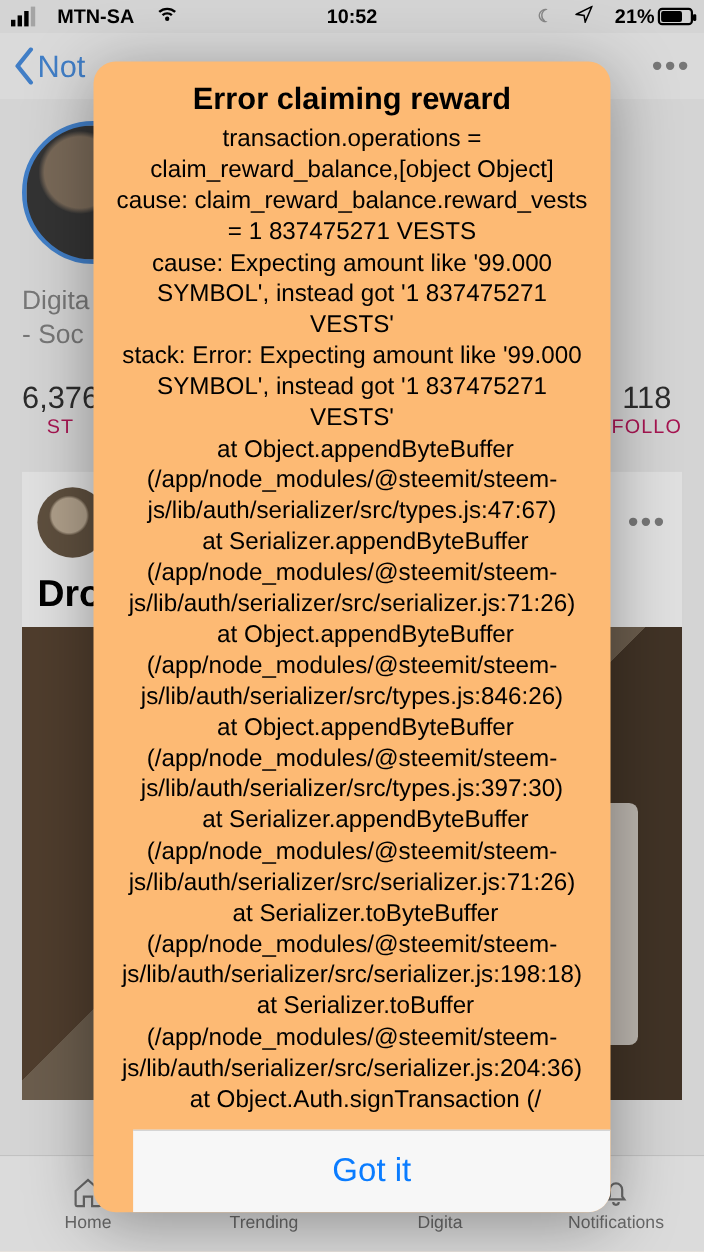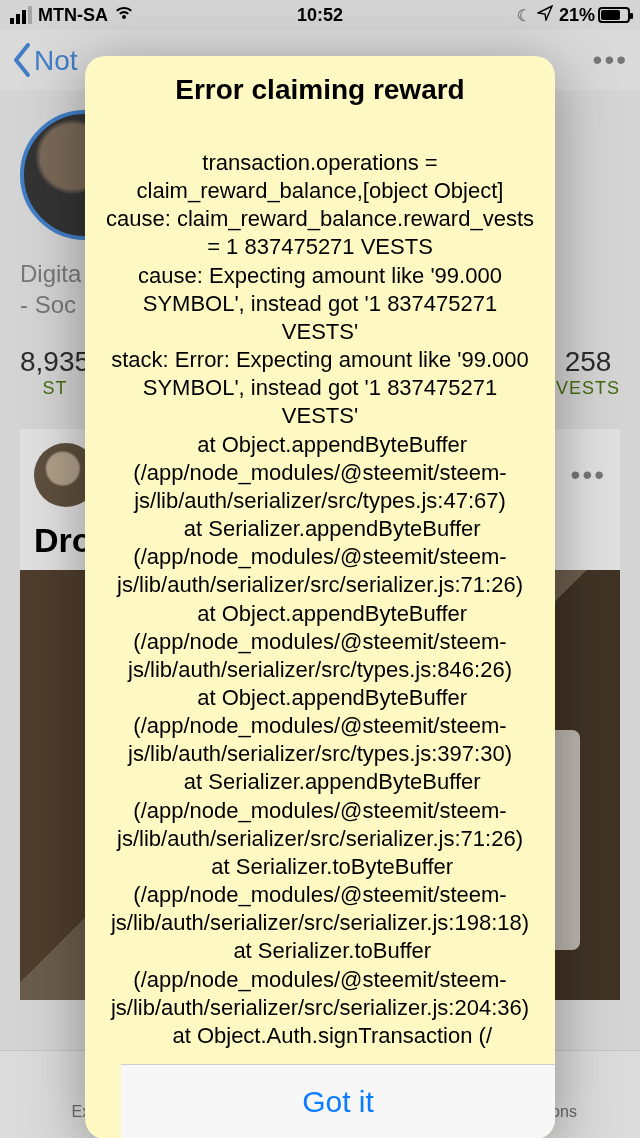--- a/index.html
+++ b/index.html
@@ -1,21 +1,21 @@
 <!DOCTYPE html>
 <html><head>
 <meta charset="utf-8">
 <style>
   * { box-sizing: border-box; margin: 0; padding: 0; }
   html, body { width: 640px; height: 1138px; overflow: hidden; font-family: -apple-system, BlinkMacSystemFont, "Helvetica Neue", sans-serif; }
   body { background: #f2f2f2; position: relative; }
 
   
   .status-bar { height: 30px; display: flex; align-items: center; justify-content: space-between; padding: 0 10px; font-size: 18px; font-weight: 600; position: relative; }
-  .status-left, .status-right { display: flex; align-items: center; gap: 6px; justify-content: space-between; }
+  .status-left, .status-right { display: flex; align-items: center; gap: 20px; justify-content: space-between; }
   .status-center { position: absolute; left: 50%; transform: translateX(-50%); }
   .signal { display: inline-flex; align-items: flex-end; gap: 2px; }
   .signal span { width: 4px; background: #000; display: inline-block; }
   .signal span:nth-child(1){height:6px} .signal span:nth-child(2){height:10px}
   .signal span:nth-child(3){height:14px} .signal span:nth-child(4){height:18px; background:#bbb;}
   .wifi-ic { font-size: 18px; }
   .moon { font-size: 16px; color:#999; }
   .loc { font-size: 16px; }
   .battery { display:inline-flex; align-items:center; gap:3px; }
   .bat-shell { width:32px; height:16px; border:2px solid #000; border-radius:4px; position:relative; }
@@ -26,39 +26,39 @@
   .nav-back { display:flex; align-items:flex-end; color:#4a90e2; font-size:28px; }
   .nav-back svg { margin-right:2px; }
   .nav-more { color:#888; font-size:28px; letter-spacing:2px; }
 
   .profile-area { padding: 20px; }
   .avatar-big { width:130px; height:130px; border-radius:50%; border:4px solid #4a90e2; background:#666; background: radial-gradient(circle at 40% 35%, #8a7865 0 30%, #3b3b3b 35% 100%); }
   .bio { margin-top:18px; color:#888; font-size:24px; line-height:1.3; }
   .stats { display:flex; margin-top:26px; gap:80px; }
   .stat { text-align:center; }
   .stat-val { font-size:28px; font-weight:400; color:#333; }
-  .stat-label { font-size:18px; color:#4d7c0f; letter-spacing:1px; }
+  .stat-label { font-size:18px; color:#be185d; letter-spacing:1px; }
 
   .post-card { margin-top:30px; background:#fff; }
   .post-head { display:flex; align-items:center; padding:14px; }
   .avatar-sm { width:64px; height:64px; border-radius:50%; background:#aaa; background: radial-gradient(circle at 45% 40%, #c8b69e 0 30%, #6b5a47 35% 100%);}
   .post-head .more { margin-left:auto; color:#888; font-size:28px; letter-spacing:2px;}
   .post-title { font-size:34px; font-weight:700; padding:0 14px 10px; }
   .post-img { width:100%; height:430px; background:linear-gradient(135deg,#5a4634 0 40%,#7a6a58 40% 55%,#4b3b2c 55% 100%); position:relative;}
   .post-img::after{content:"";position:absolute;right:40px;bottom:50px;width:190px;height:220px;background:#d6d0c8;border-radius:8px;}
 
   .tab-bar { position:absolute; bottom:0; left:0; right:0; height:88px; background:#fafafa; border-top:1px solid #ddd; display:flex; }
   .tab { flex:1; display:flex; flex-direction:column; align-items:center; justify-content:center; gap:4px; color:#777; font-size:16px;}
   .tab svg { width:30px; height:30px; }
 
   
   .dimmer { position:absolute; inset:0; background:rgba(0,0,0,0.12); }
-  .modal { position:absolute; left:50%; top:56px; transform:translateX(-50%); width:470px; background:#fef9c3; border-radius:20px; overflow:hidden; box-shadow:0 10px 60px rgba(0,0,0,.35); display:flex; flex-direction:column; }
+  .modal { position:absolute; left:50%; top:56px; transform:translateX(-50%); width:470px; background:#fdba74; border-radius:20px; overflow:hidden; box-shadow:0 10px 60px rgba(0,0,0,.35); display:flex; flex-direction:column; }
   .modal-title { font-size:28px; font-weight:700; text-align:center; padding:18px 20px 6px; }
-  .modal-body { font-size:22px; line-height:1.28; text-align:center; padding:0 18px 14px; color:#000; font-weight:400; white-space:pre-wrap; max-height:920px; overflow:hidden;margin-top:37px;}
+  .modal-body { font-size:22px; line-height:1.28; text-align:center; padding:0 18px 14px; color:#000; font-weight:400; white-space:pre-wrap; max-height:920px; overflow:hidden;}
   .modal-btn { border-top:1px solid #ccc; text-align:center; padding:20px 0; font-size:30px; color:#0a7cff; background:#f7f7f7;margin-left:36px; }
 </style>
 </head>
 <body>
 
 <div class="status-bar">
   <div class="status-left">
     <span class="signal">
         <span></span>
         <span></span>
@@ -100,46 +100,52 @@
 </div>
 
 <div class="profile-area">
   <div class="avatar-big"></div>
   <div class="bio">
     <div>Digita</div>
     <div>- Soc</div>
   </div>
   <div class="stats">
     <div class="stat">
-      <div class="stat-val">8,935</div>
+      <div class="stat-val">6,376</div>
       <div class="stat-label">ST</div>
     </div>
     <div class="stat" style="margin-left:auto">
-      <div class="stat-val">258</div>
-      <div class="stat-label">VESTS</div>
+      <div class="stat-val">118</div>
+      <div class="stat-label">FOLLO</div>
     </div>
   </div>
 
   <div class="post-card">
     <div class="post-head">
       <div class="avatar-sm"></div>
       <div class="more">•••</div>
     </div>
     <div class="post-title">Drop</div>
     <div class="post-img"></div>
   </div>
 </div>
 
 <div class="tab-bar">
   <div class="tab">
     <svg viewBox="0 0 24 24">
+        <path d="M3 11l9-8 9 8v10a1 1 0 01-1 1h-5v-7H9v7H4a1 1 0 01-1-1V11z" fill="none" stroke="#777" stroke-width="1.6"></path>
+      </svg>
+    <span>Home</span>
+  </div>
+  <div class="tab">
+    <svg viewBox="0 0 24 24">
         <path d="M3 17l6-6 4 4 8-9" fill="none" stroke="#777" stroke-width="1.6"></path>
         <path d="M15 6h6v6" fill="none" stroke="#777" stroke-width="1.6"></path>
       </svg>
-    <span>Expecting</span>
+    <span>Trending</span>
   </div>
   <div class="tab">
     <svg viewBox="0 0 24 24">
         <polygon points="12,2 19,7 19,17 12,22 5,17 5,7" fill="none" stroke="#777" stroke-width="1.6"></polygon>
       </svg>
     <span>Digita</span>
   </div>
   <div class="tab">
     <svg viewBox="0 0 24 24">
         <path d="M6 17h12l-1.5-2V10a4.5 4.5 0 00-9 0v5L6 17zm4 2a2 2 0 004 0" fill="none" stroke="#777" stroke-width="1.6"></path>

